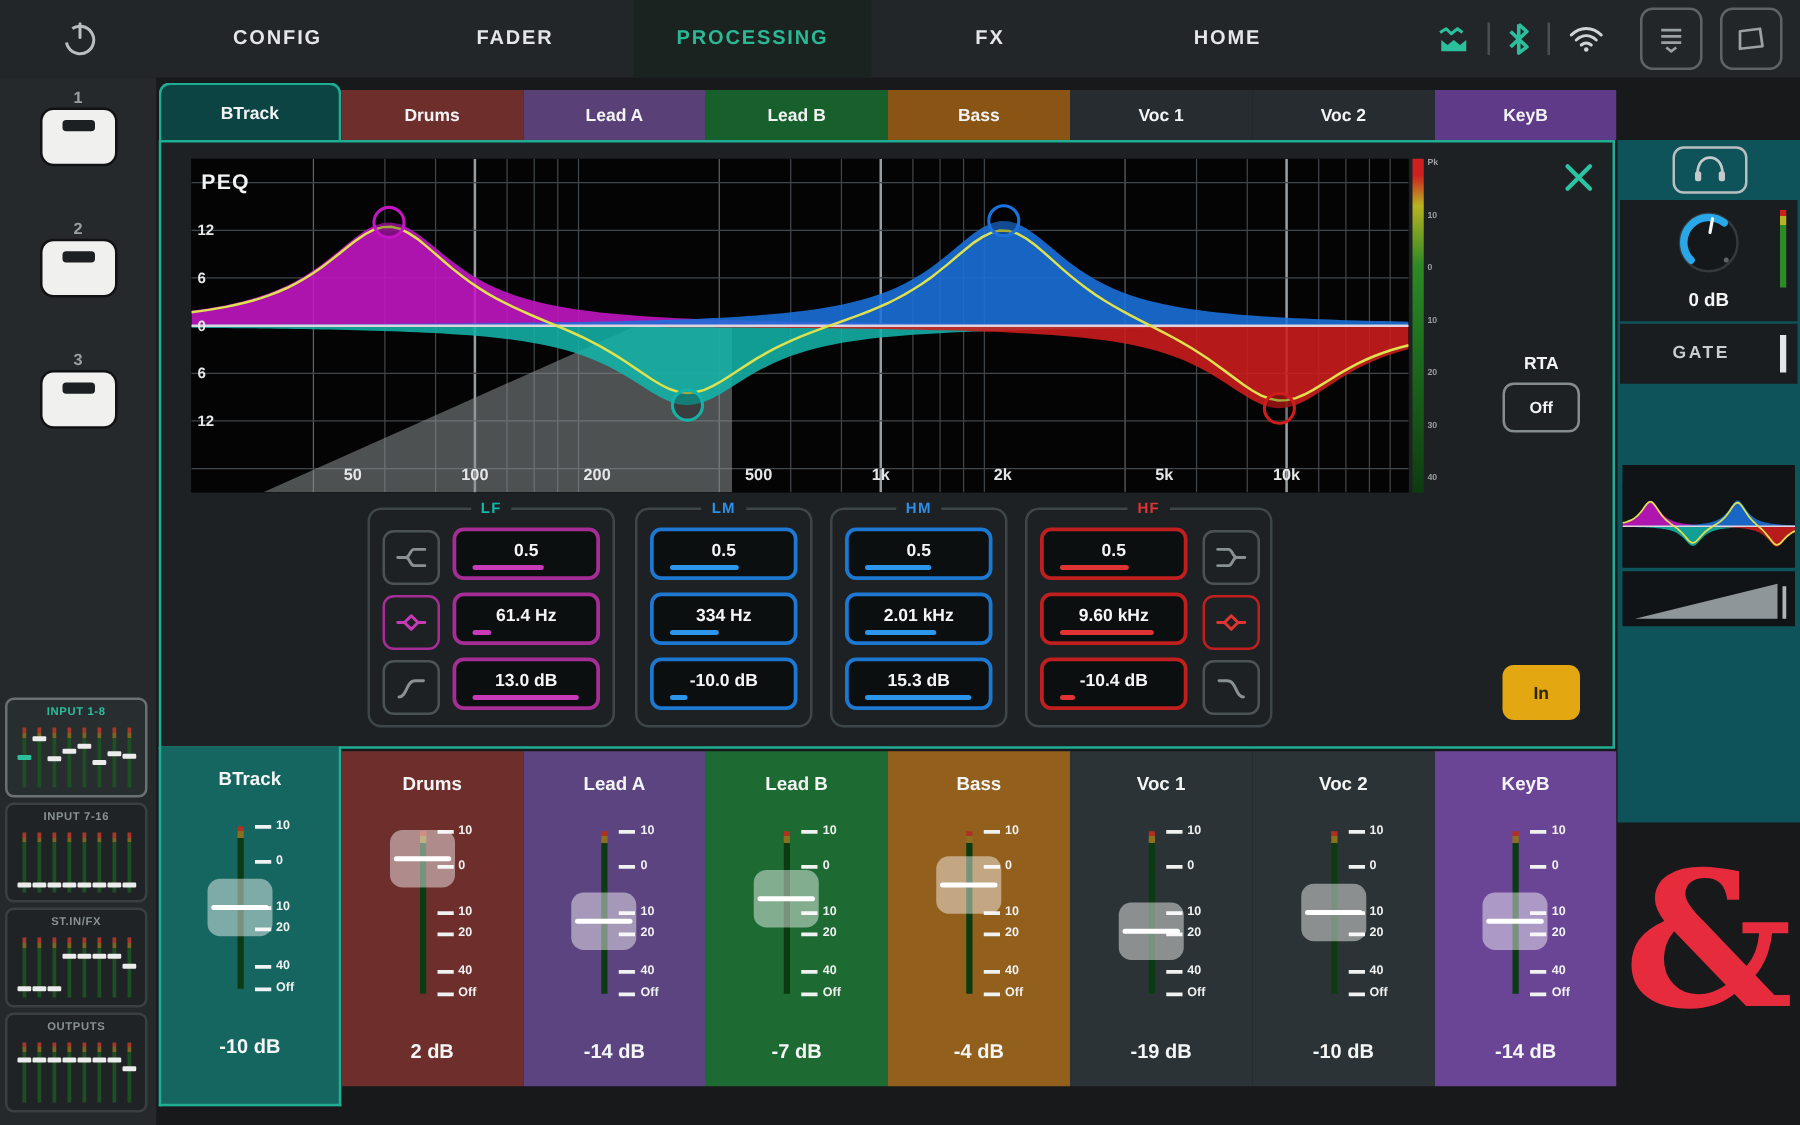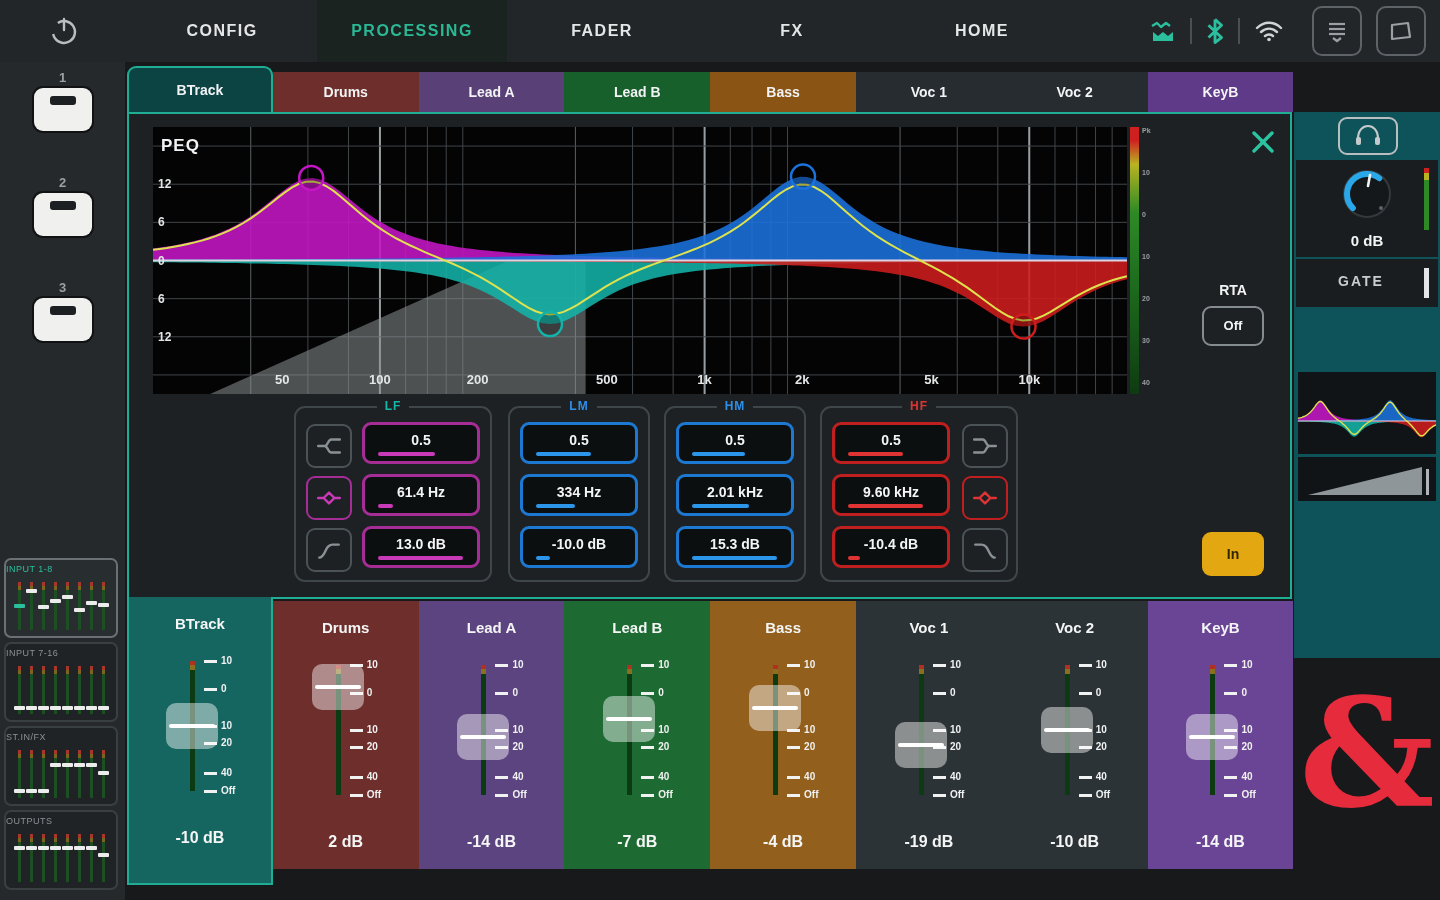--- a/index.html
+++ b/index.html
@@ -23,21 +23,21 @@
   .ch-tab.active{height:46px;border:2px solid #1fae94;border-bottom:none;border-radius:9px 9px 0 0;}
   
   #sidebar{position:absolute;left:0;top:62px;width:125px;height:838px;background:#26292b;}
   .layer-group{position:absolute;left:0;width:125px;text-align:center;}
   .layer-num{font-size:13px;font-weight:bold;color:#9aa0a3;margin-bottom:3px;}
   .layer-btn{width:58px;height:43px;background:#f0f0ee;border-radius:9px;margin:0 auto;position:relative;box-shadow:0 0 0 2px #101214;}
   .layer-dash{position:absolute;left:16px;top:8px;width:26px;height:9px;background:#1d2022;border-radius:3px;}
   .bank{position:absolute;left:4px;width:114px;height:80px;border:2px solid #3a3f42;border-radius:7px;
         background:#1f2325;box-sizing:border-box;}
   .bank.active{background:#282d2f;border-color:#6a7073;}
-  .bank-label{position:absolute;top:4px;width:100%;text-align:left;font-size:9px;font-weight:normal;
+  .bank-label{position:absolute;top:4px;width:100%;text-align:center;font-size:9px;font-weight:bold;
               letter-spacing:.5px;color:#8a9194;}
   .bank.active .bank-label{color:#2bbf9e;}
   .mini-line{position:absolute;width:3px;top:22px;height:48px;background:linear-gradient(180deg,#a8372a 0 4px,#7a6420 4px 8px,#1c4f22 8px 100%);}
   .mini-cap{position:absolute;width:11px;height:4px;background:#ececec;border-radius:1px;}
   
   #main-panel{position:absolute;left:127px;top:112px;width:1165px;height:487px;background:#1d2123;
               border:2px solid #1fae94;box-sizing:border-box;}
   #graph-wrap{position:absolute;left:24px;top:13px;width:974px;height:267px;background:#040404;overflow:hidden;}
   #peq-title{position:absolute;left:32px;top:22px;font-size:17px;font-weight:bold;color:#f2f3f4;letter-spacing:1px;}
   #side-meter{position:absolute;left:1001px;top:13px;width:9px;height:267px;
@@ -109,22 +109,22 @@
 
   <div id="topbar">
     <div id="power-cell">
       <svg width="32" height="32" viewBox="0 0 32 32">
         <circle cx="16" cy="17" r="11" fill="none" stroke="#b9bec0" stroke-width="2.4" stroke-dasharray="56 14" transform="rotate(-124 16 17)"></circle>
         <line x1="16" y1="4" x2="16" y2="15" stroke="#b9bec0" stroke-width="2.4" stroke-linecap="round"></line>
       </svg>
     </div>
     <div id="top-tabs">
         <div class="top-tab">CONFIG</div>
+        <div class="top-tab">FADER</div>
         <div class="top-tab active">PROCESSING</div>
-        <div class="top-tab">FADER</div>
         <div class="top-tab">FX</div>
         <div class="top-tab">HOME</div>
       </div>
     <div id="tb-icons">
       <span>
         <svg width="26" height="26" viewBox="0 0 26 26">
           <polyline points="2,8 7,5 11,9 16,5 20,8" fill="none" stroke="#2bbf9e" stroke-width="2.4" stroke-linejoin="round"></polyline>
           <path d="M3 14 L8 18 L13 14 L18 18 L23 14 L23 23 L3 23 Z" fill="#2bbf9e"></path>
         </svg>
       </span>

